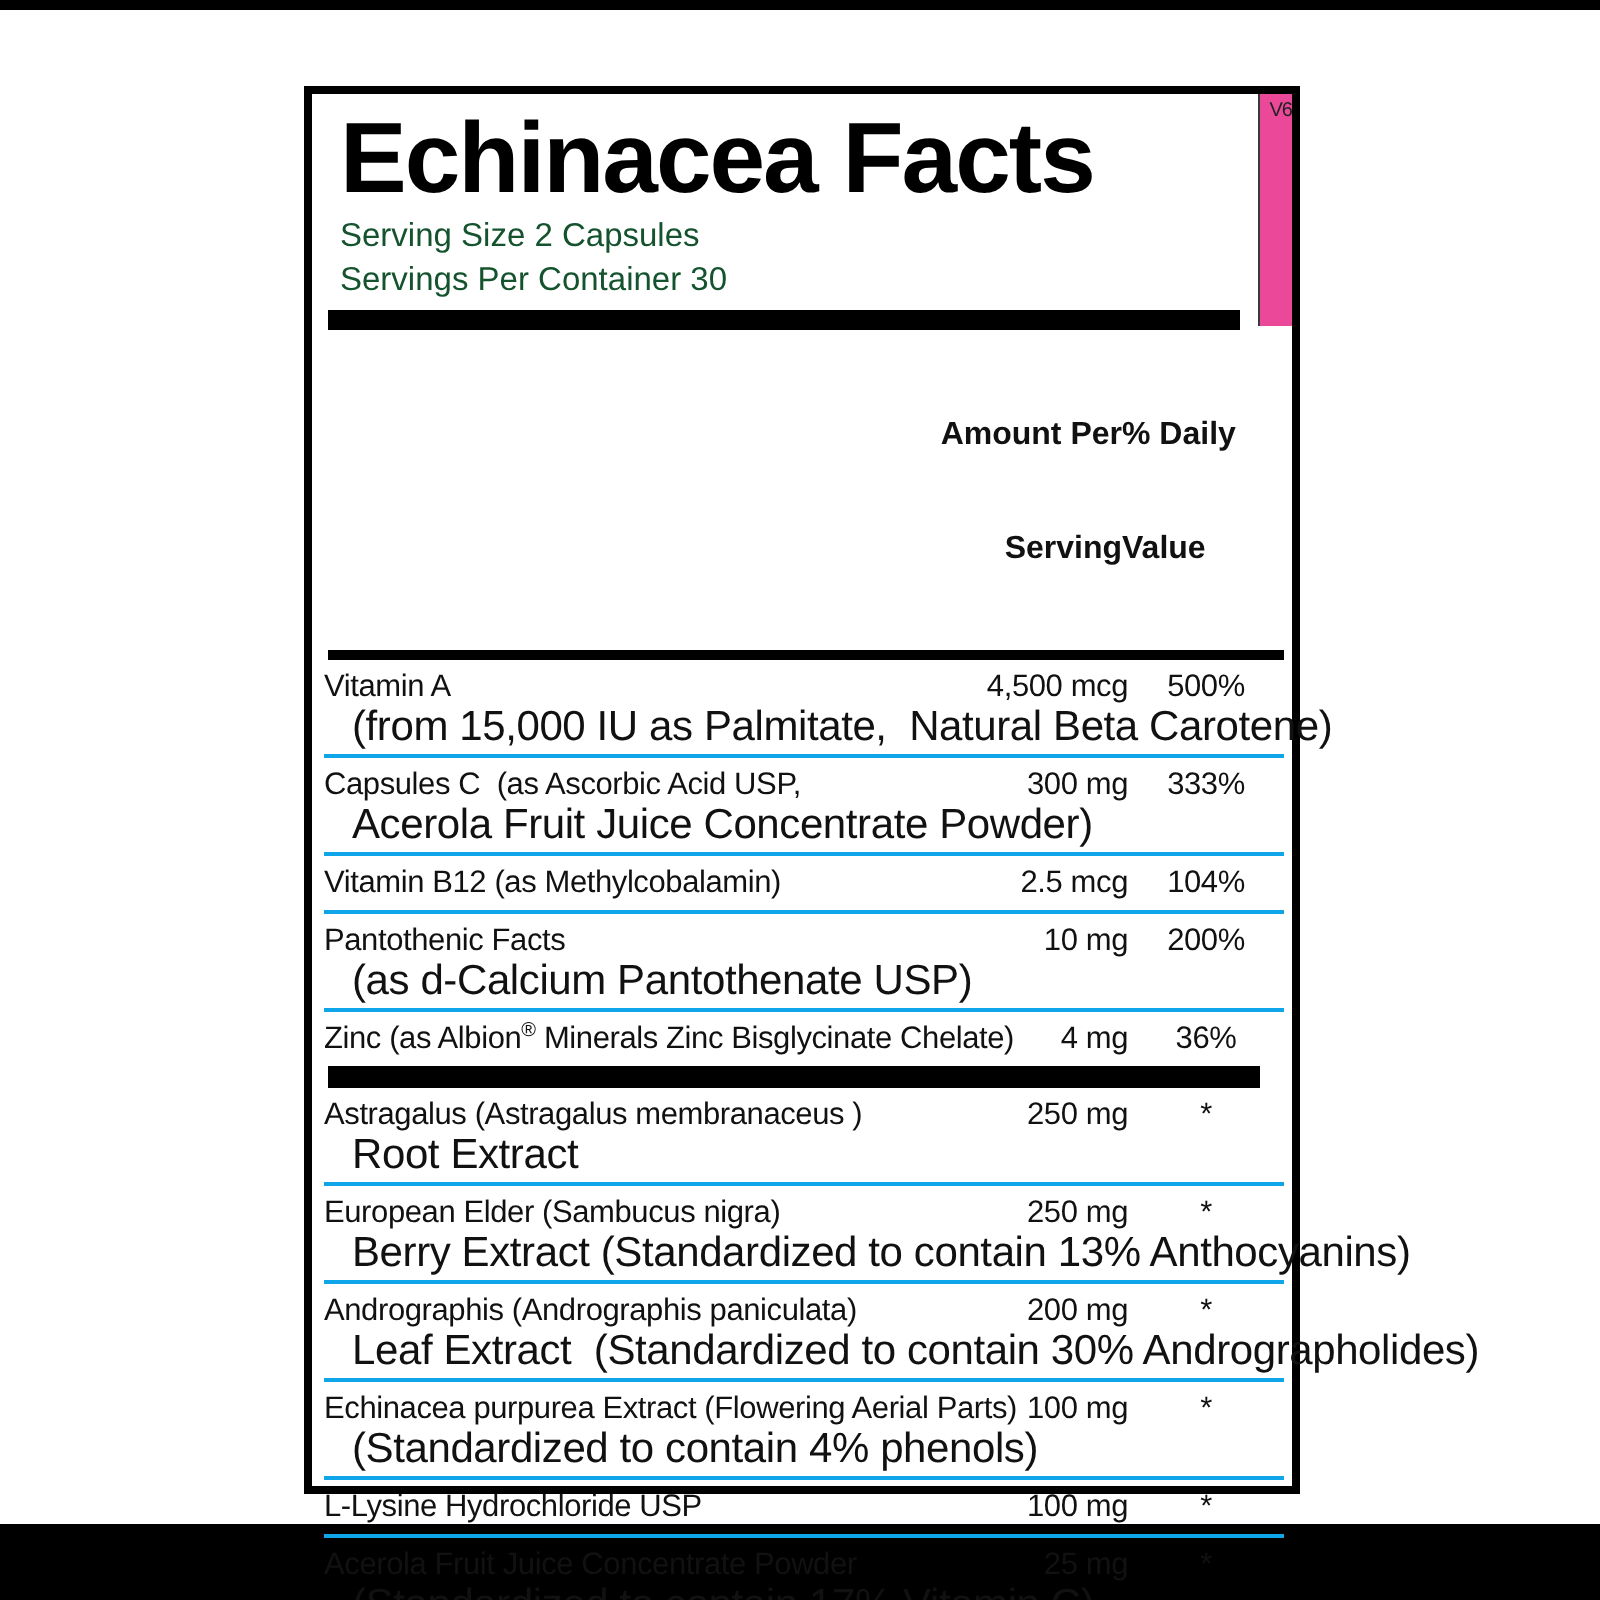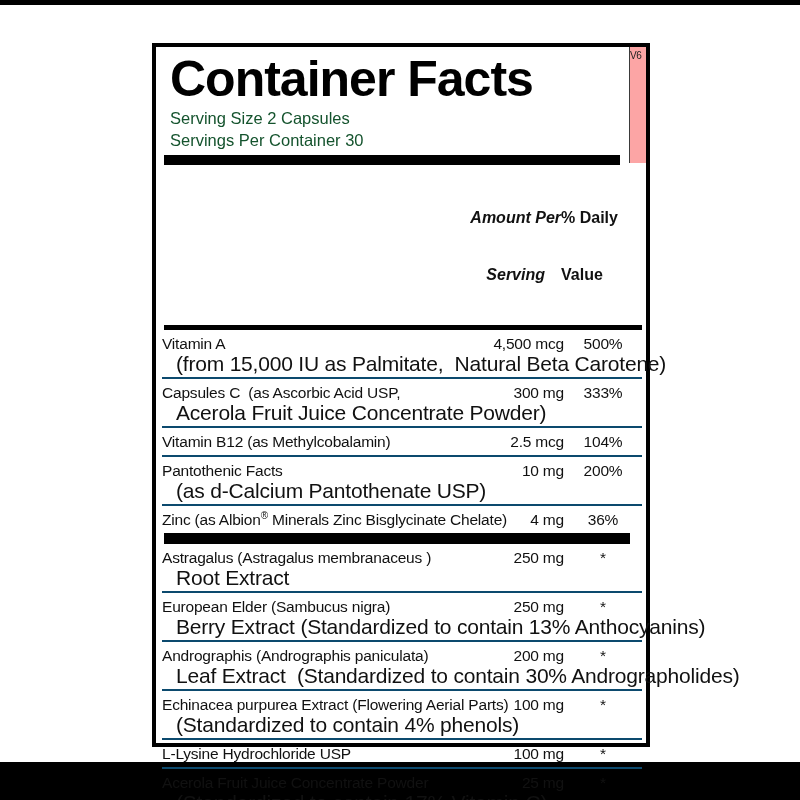--- a/index.html
+++ b/index.html
@@ -25,66 +25,66 @@
     position: relative;
     height: 100%;
     padding: 0 4px 0 6px;
   }
 
   
   .version-tab {
     position: absolute; top: 0; right: 0;
     width: 17px; height: 116px;
     border-left: 1px solid #3a3a3a;
-    background: #fca5a5;
-    text-align: left;
+    background: #ec4899;
+    text-align: right;
     z-index: 3;
   }
   .version-tab .v-text { font-size: 10px; letter-spacing: -0.5px; padding-top: 3px; color: #222; }
 
   .title {
     font-size: 50px; font-weight: bold; letter-spacing: -1px;
     line-height: 52px; margin: 6px 0 2px 8px;
     white-space: pre; color: #000;
   }
   .serving-line { font-size: 16.5px; line-height: 22px; margin-left: 8px; white-space: pre; color: #14532d; }
 
   .bar-thick  { height: 10px; background: #000; }
   .bar-top    { margin: 4px 22px 0 2px; }   
   .bar-header { height: 5px;  background: #000; margin: 0 0 0 2px; }
   .bar-mid    { height: 11px; background: #000; margin: 0 12px 0 2px; }
 
   .col-header { display: flex; font-weight: bold; font-size: 16px; line-height: 19px; padding: 5px 0 3px; color: #111; }
-  .col-header .amount-head { margin-left: auto; text-align: center; white-space: pre; font-style: italic; }
+  .col-header .amount-head { margin-left: auto; text-align: right; white-space: pre; }
   .col-header .dv-head     { flex: 0 0 81px;    white-space: pre; }
 
   .rows { }
   .row { padding: 4px 0 3px; }
-  .row.sep { border-bottom: 2px solid #0c4a6e; }
+  .row.sep { border-bottom: 2px solid #0ea5e9; }
   .l1 { display: flex; font-size: 15.5px; line-height: 20px; letter-spacing: -0.2px; }
   .name { white-space: pre; }
   .name .it { }
   .name .reg-mark { font-size: 10px; vertical-align: super; line-height: 0; }
   .amt { margin-left: auto; white-space: pre; padding-left: 3px; }
   .dv  { flex: 0 0 78px; text-align: center; white-space: pre; }
   .l2  { font-size: 21px; line-height: 20px; letter-spacing: -0.2px; margin-left: 14px; white-space: pre; }
 </style>
 </head>
 <body>
 
 <div class="edge-strip-top"></div>
 <div class="edge-strip-bottom"></div>
 
 <div class="label-box">
   <div class="version-tab">
     <div class="v-text">V6</div>
   </div>
 
   <div class="content">
-    <div class="title">Container Facts</div>
+    <div class="title">Echinacea Facts</div>
     <div class="serving-line">Serving Size 2 Capsules</div>
     <div class="serving-line">Servings Per Container 30</div>
 
     <div class="bar-thick bar-top"></div>
 
     <div class="col-header">
       <div class="amount-head">
         <div>Amount Per</div>
         <div>Serving</div>
       </div>

